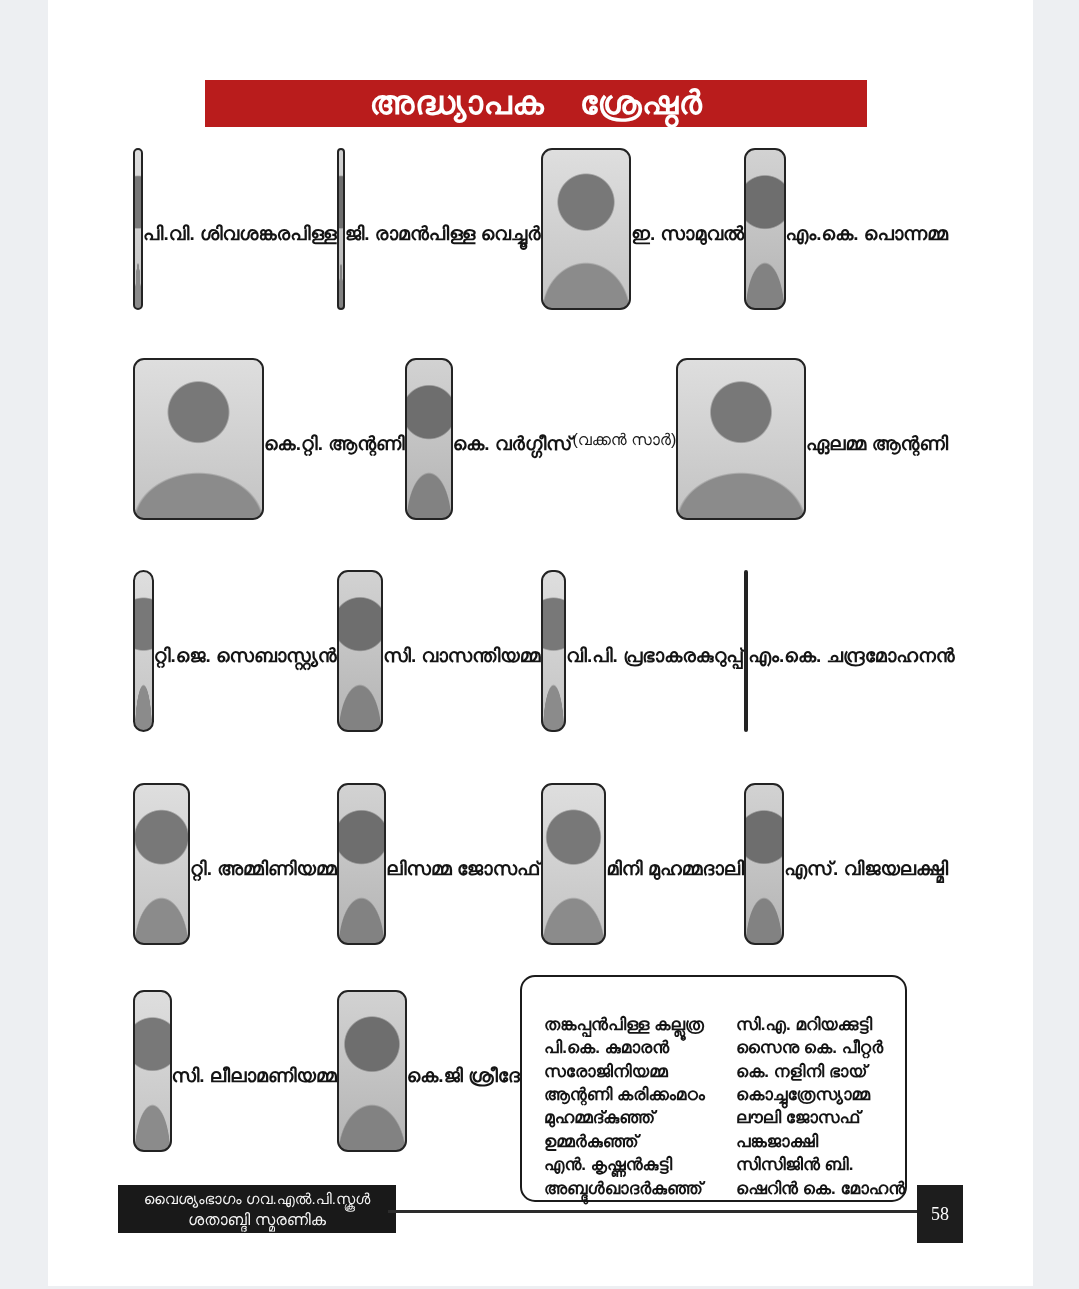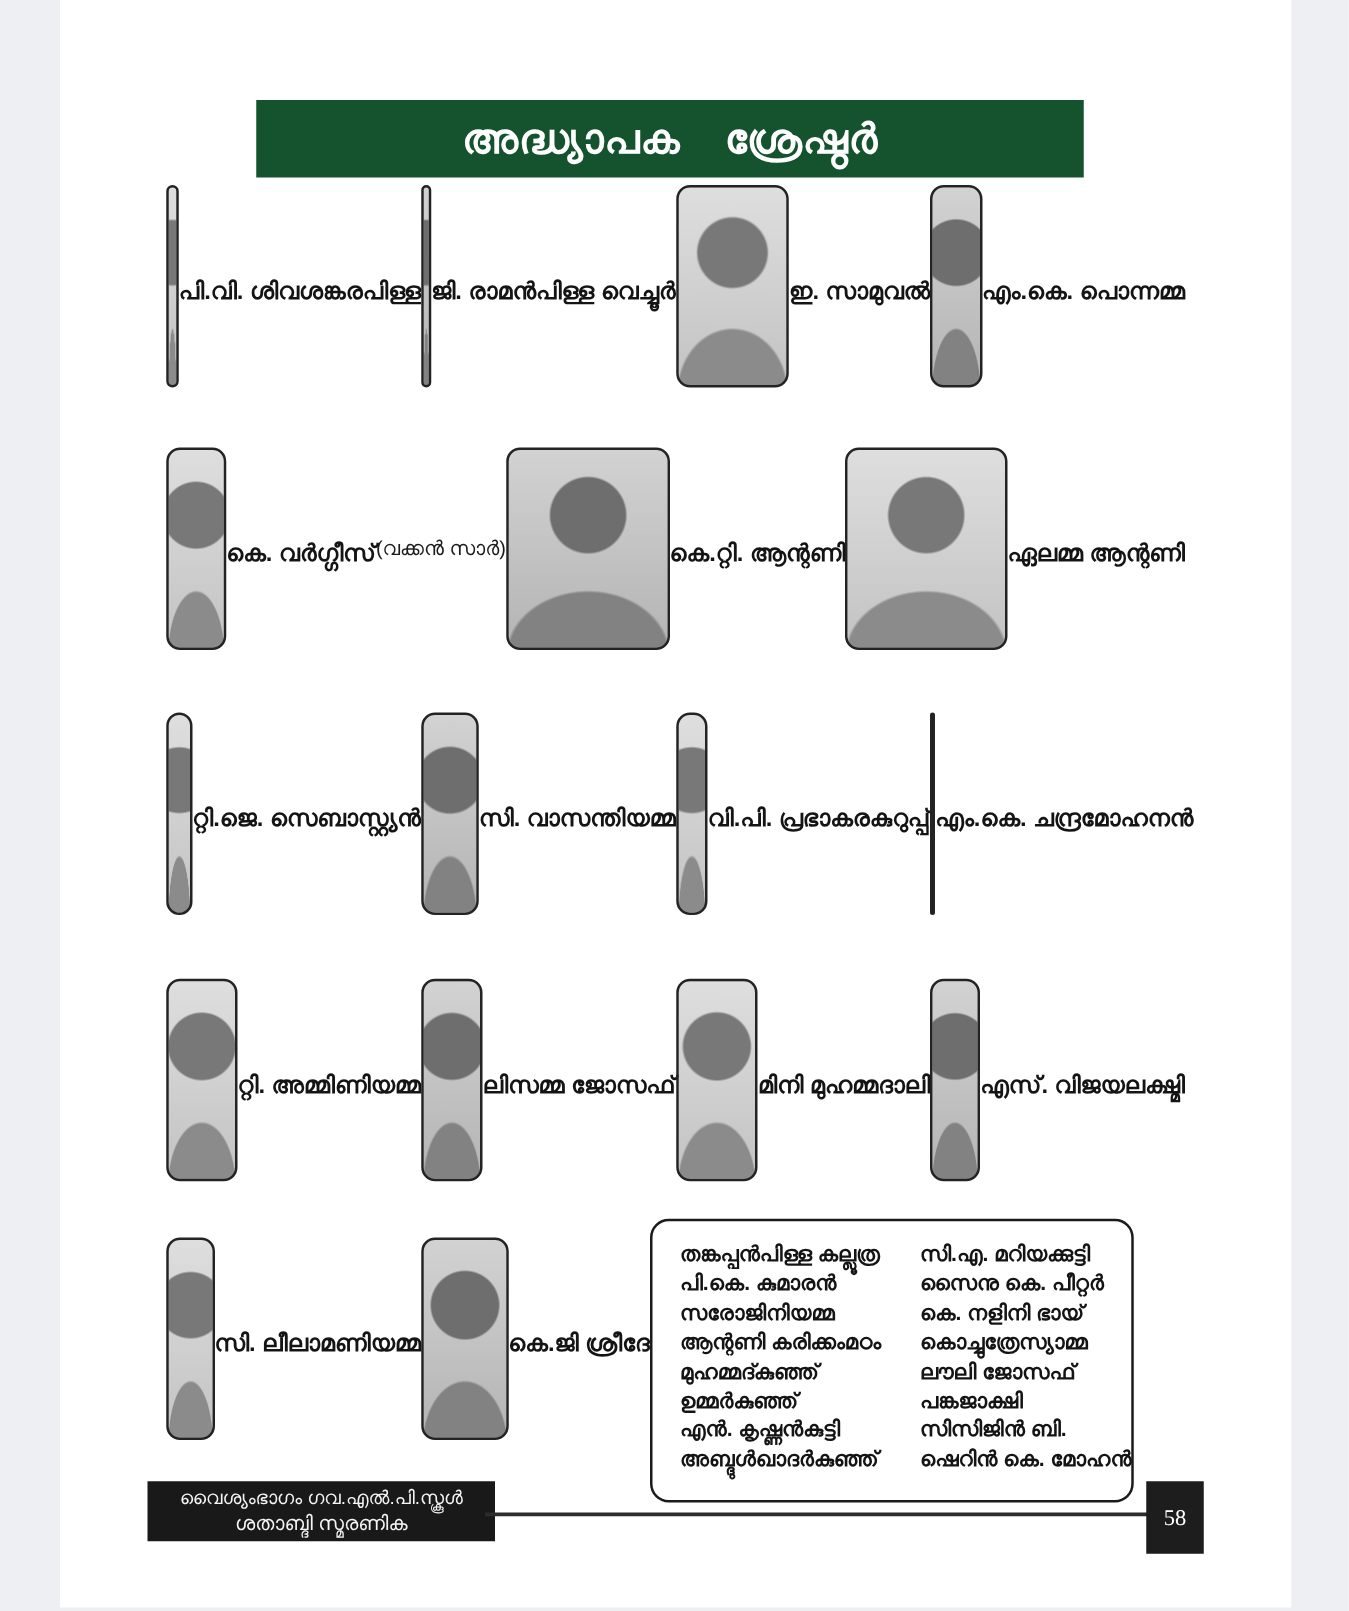--- a/index.html
+++ b/index.html
@@ -7,22 +7,22 @@
     width:1079px;height:1289px;position:relative;overflow:hidden;
     background:#edeff2;
     font-family:"Liberation Sans","DejaVu Sans",sans-serif;
   }
   .page{
     position:absolute;left:48px;top:0;width:985px;height:1286px;
     background:#ffffff;
   }
   
   .banner{
-    position:absolute;left:157px;top:80px;width:662px;height:62px;
-    background:#14532d;color:#ffffff;
+    position:absolute;left:157px;top:80px;width:662px;height:47px;
+    background:#b91c1c;color:#ffffff;
     display:flex;align-items:center;justify-content:center;
     font-size:33px;font-weight:700;word-spacing:26px;letter-spacing:.5px;
   }
   
   .row{
     position:absolute;left:85px;width:815px;display:flex;
   }
   .cell{
     flex:1 1 0;display:flex;flex-direction:row;align-items:center;
     min-width:0;
@@ -47,21 +47,21 @@
   }
   .subcaption{
     margin-top:1px;font-size:16px;font-weight:400;color:#1a1a1a;
     white-space:nowrap;text-align:center;
   }
   .r1{top:148px}.r2{top:358px}.r3{top:570px}.r4{top:783px}.r5{top:990px}
   
   .names-box{
     position:absolute;left:472px;top:975px;width:387px;height:227px;
     box-sizing:border-box;border:2.5px solid #1b1b1b;border-radius:15px;
-    background:#ffffff;display:flex;padding:15px 6px 0 22px;
+    background:#ffffff;display:flex;padding:15px 6px 0 22px;align-items:flex-end;
   }
   .names-col{font-size:17px;font-weight:700;color:#141414;line-height:23.4px;white-space:nowrap;}
   .names-col.left{width:192px;flex:0 0 192px;}
   .names-col.right{flex:1 1 auto;}
   
   .footer-box{
     position:absolute;left:70px;top:1185px;width:278px;height:48px;
     background:#191919;color:#f5f5f5;
     display:flex;flex-direction:column;align-items:center;justify-content:center;
     line-height:21px;
@@ -102,26 +102,26 @@
     </div>
     <div class="cell">
       <div class="photo"></div>
       <div class="caption">എം.കെ. പൊന്നമ്മ</div>
     </div>
   </div>
 
   <div class="row r2">
     <div class="cell">
       <div class="photo"></div>
+      <div class="caption">കെ.റ്റി. ആന്റണി</div>
+    </div>
+    <div class="cell">
+      <div class="photo"></div>
       <div class="caption">കെ. വർഗ്ഗീസ്</div>
       <div class="subcaption">(വക്കൻ സാർ)</div>
-    </div>
-    <div class="cell">
-      <div class="photo"></div>
-      <div class="caption">കെ.റ്റി. ആന്റണി</div>
     </div>
     <div class="cell">
       <div class="photo"></div>
       <div class="caption">ഏലമ്മ ആന്റണി</div>
     </div>
   </div>
 
   <div class="row r3">
     <div class="cell">
       <div class="photo"></div>

